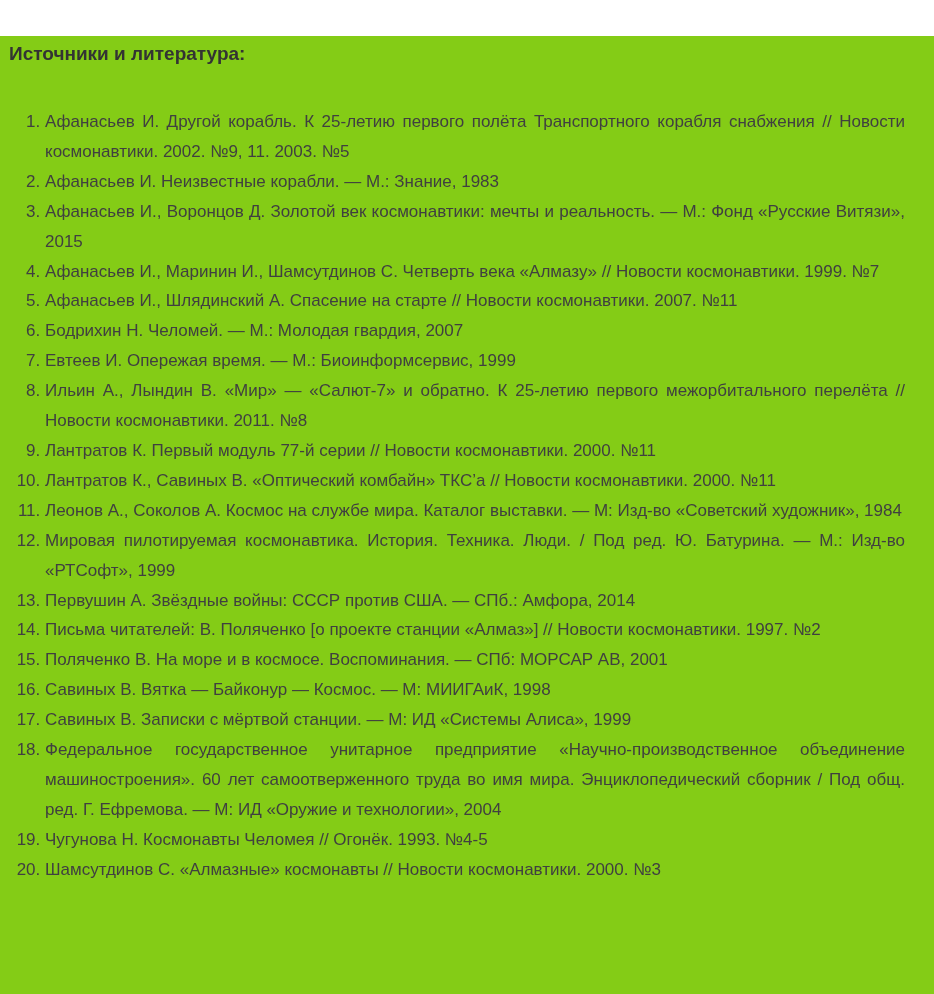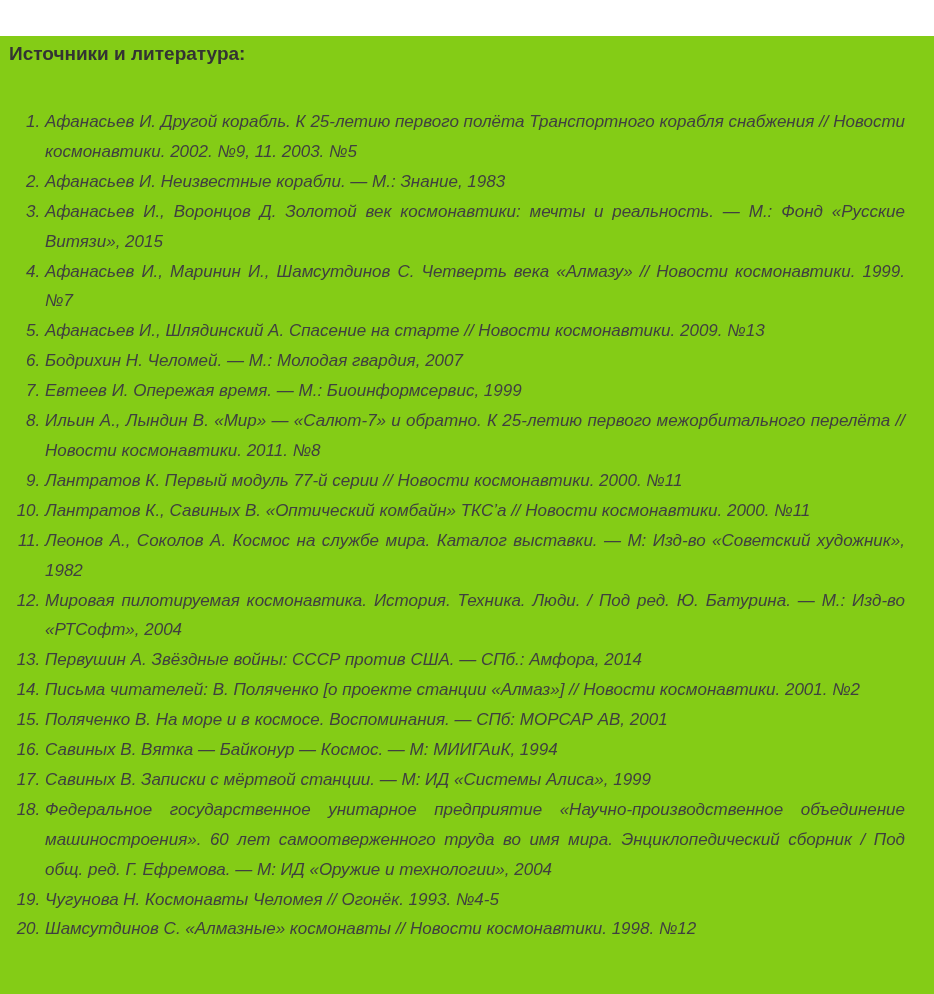--- a/index.html
+++ b/index.html
@@ -28,46 +28,45 @@
     margin: 42px 29px 0 0;
     padding: 0 0 0 45px;
     font-size: 17px;
     line-height: 29.9px;
     color: #404040;
     text-align: justify;
   }
   .ref-item {
     margin: 0;
     padding: 0;
-    font-style: italic;
   }
   .ref-item::marker {
     color: #404040;
   }
 </style>
 </head>
 <body>
 
 <div class="page">
   <h2 class="page-title">Источники и литература:</h2>
   <ol class="references-list">
       <li class="ref-item">Афанасьев И. Другой корабль. К 25-летию первого полёта Транспортного корабля снабжения // Новости космонавтики. 2002. №9, 11. 2003. №5</li>
       <li class="ref-item">Афанасьев И. Неизвестные корабли. — М.: Знание, 1983</li>
       <li class="ref-item">Афанасьев И., Воронцов Д. Золотой век космонавтики: мечты и реальность. — М.: Фонд «Русские Витязи», 2015</li>
       <li class="ref-item">Афанасьев И., Маринин И., Шамсутдинов С. Четверть века «Алмазу» // Новости космонавтики. 1999. №7</li>
-      <li class="ref-item">Афанасьев И., Шлядинский А. Спасение на старте // Новости космонавтики. 2009. №13</li>
+      <li class="ref-item">Афанасьев И., Шлядинский А. Спасение на старте // Новости космонавтики. 2007. №11</li>
       <li class="ref-item">Бодрихин Н. Челомей. — М.: Молодая гвардия, 2007</li>
       <li class="ref-item">Евтеев И. Опережая время. — М.: Биоинформсервис, 1999</li>
       <li class="ref-item">Ильин А., Лындин В. «Мир» — «Салют-7» и обратно. К 25-летию первого межорбитального перелёта // Новости космонавтики. 2011. №8</li>
       <li class="ref-item">Лантратов К. Первый модуль 77-й серии // Новости космонавтики. 2000. №11</li>
       <li class="ref-item">Лантратов К., Савиных В. «Оптический комбайн» ТКС’а // Новости космонавтики. 2000. №11</li>
-      <li class="ref-item">Леонов А., Соколов А. Космос на службе мира. Каталог выставки. — М: Изд-во «Советский художник», 1982</li>
-      <li class="ref-item">Мировая пилотируемая космонавтика. История. Техника. Люди. / Под ред. Ю. Батурина. — М.: Изд-во «РТСофт», 2004</li>
+      <li class="ref-item">Леонов А., Соколов А. Космос на службе мира. Каталог выставки. — М: Изд-во «Советский художник», 1984</li>
+      <li class="ref-item">Мировая пилотируемая космонавтика. История. Техника. Люди. / Под ред. Ю. Батурина. — М.: Изд-во «РТСофт», 1999</li>
       <li class="ref-item">Первушин А. Звёздные войны: СССР против США. — СПб.: Амфора, 2014</li>
-      <li class="ref-item">Письма читателей: В. Поляченко [о проекте станции «Алмаз»] // Новости космонавтики. 2001. №2</li>
+      <li class="ref-item">Письма читателей: В. Поляченко [о проекте станции «Алмаз»] // Новости космонавтики. 1997. №2</li>
       <li class="ref-item">Поляченко В. На море и в космосе. Воспоминания. — СПб: МОРСАР АВ, 2001</li>
-      <li class="ref-item">Савиных В. Вятка — Байконур — Космос. — М: МИИГАиК, 1994</li>
+      <li class="ref-item">Савиных В. Вятка — Байконур — Космос. — М: МИИГАиК, 1998</li>
       <li class="ref-item">Савиных В. Записки с мёртвой станции. — М: ИД «Системы Алиса», 1999</li>
       <li class="ref-item">Федеральное государственное унитарное предприятие «Научно-производственное объединение машиностроения». 60 лет самоотверженного труда во имя мира. Энциклопедический сборник / Под общ. ред. Г. Ефремова. — М: ИД «Оружие и технологии», 2004</li>
       <li class="ref-item">Чугунова Н. Космонавты Челомея // Огонёк. 1993. №4-5</li>
-      <li class="ref-item">Шамсутдинов С. «Алмазные» космонавты // Новости космонавтики. 1998. №12</li>
+      <li class="ref-item">Шамсутдинов С. «Алмазные» космонавты // Новости космонавтики. 2000. №3</li>
     </ol>
 </div>
 
 </body></html>

